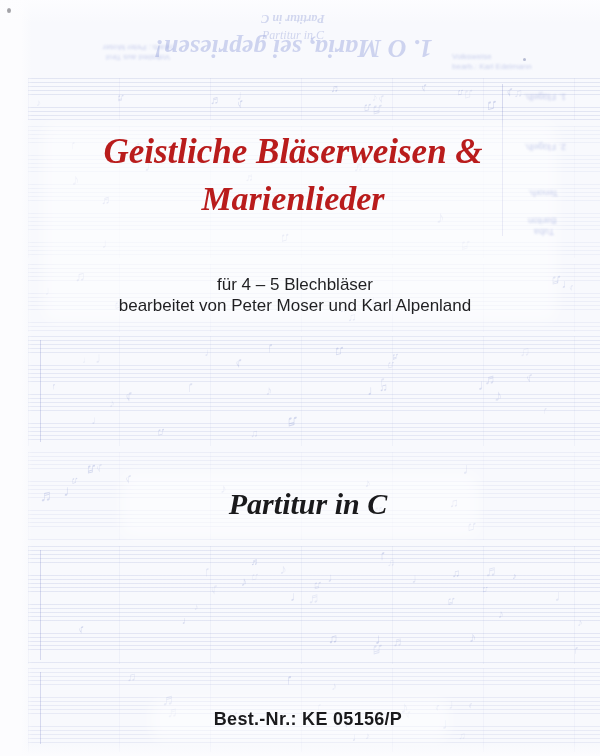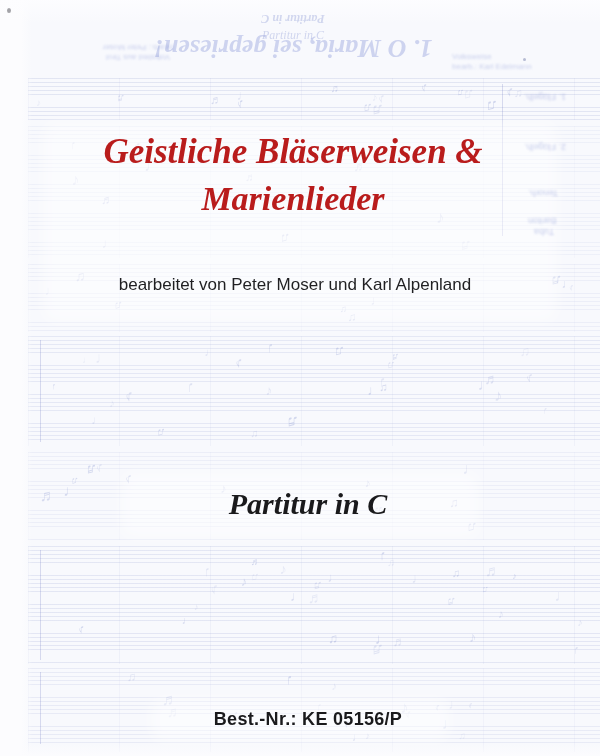--- a/index.html
+++ b/index.html
@@ -236,20 +236,21 @@
   <span class="instr" style="left:528px;top:188px">Tenorh.</span>
   <span class="instr" style="left:528px;top:216px">Bariton</span>
   <span class="instr" style="left:534px;top:227px">Tuba</span>
 
   <div class="title">
     <div class="t1">Geistliche Bläserweisen &amp;</div>
     <div class="t2">Marienlieder</div>
   </div>
 
   <div class="subtitle">
+    <div>für 4 – 5 Blechbläser</div>
     <div>bearbeitet von Peter Moser und Karl Alpenland</div>
   </div>
 
   <div class="edition">Partitur in C</div>
 
   <div class="order">Best.-Nr.: KE 05156/P</div>
 
 </div>
 
 </body></html>

